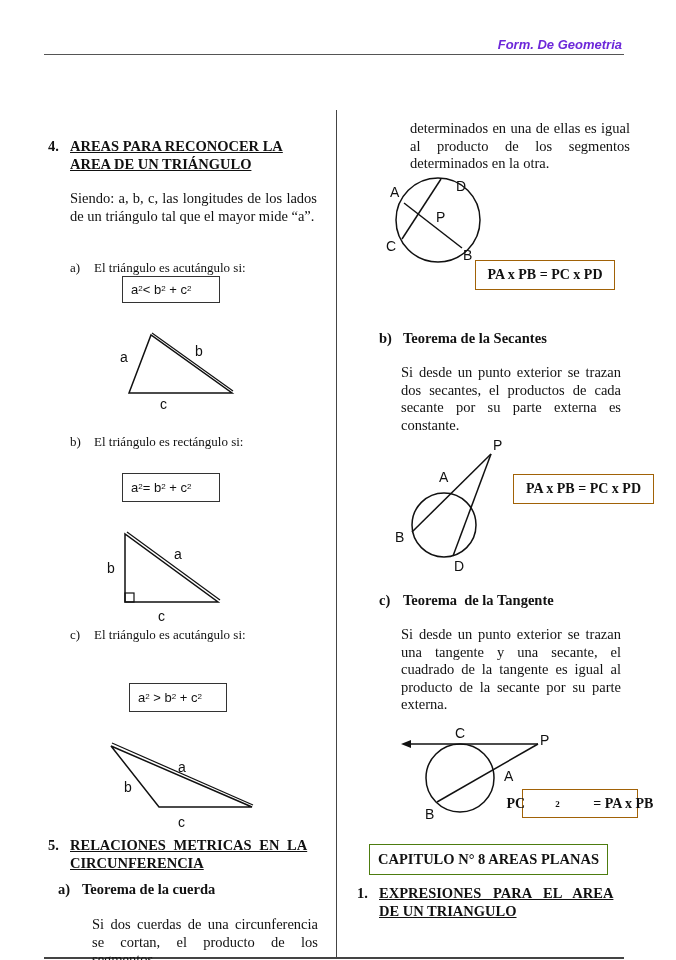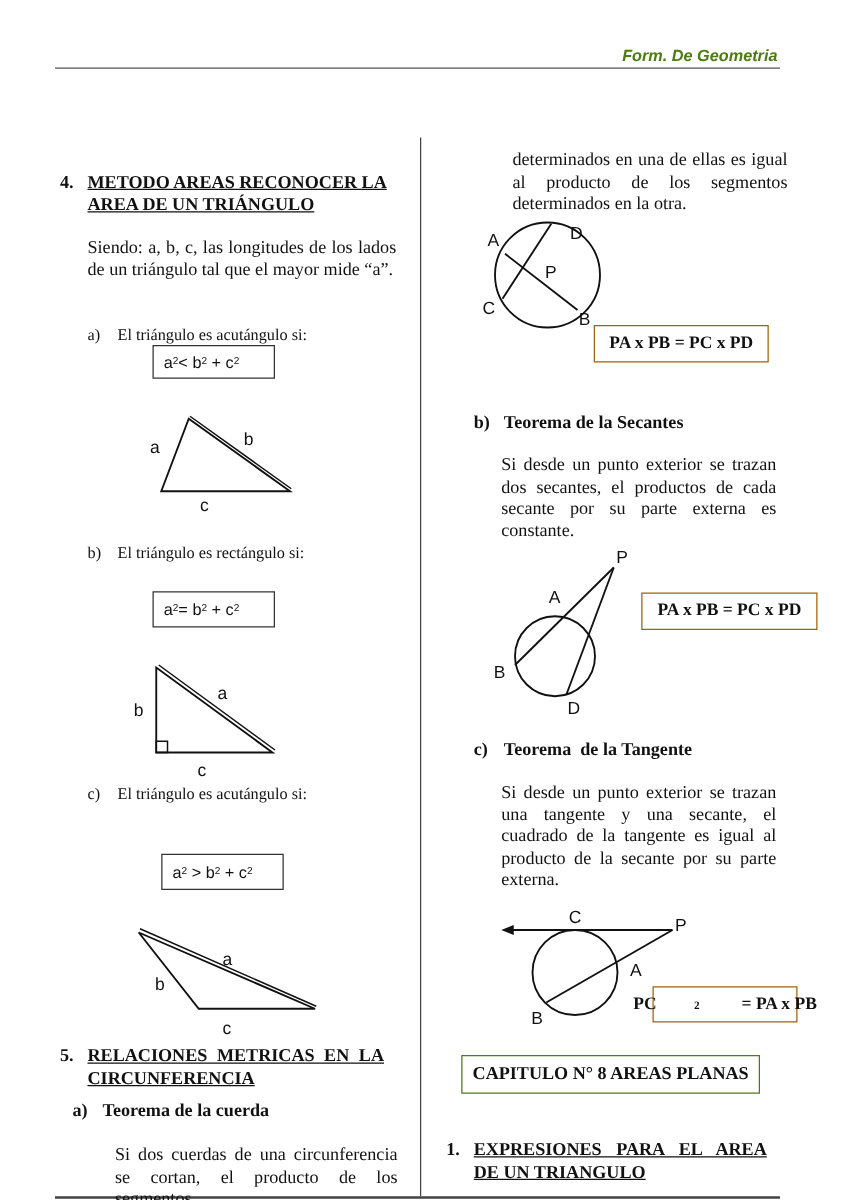--- a/index.html
+++ b/index.html
@@ -1,18 +1,18 @@
 <!DOCTYPE html>
 <html><head>
 <meta charset="utf-8">
 <style>
   html, body { margin:0; padding:0; background:#ffffff; }
   body { width:676px; height:960px; position:relative; overflow:hidden; color:#111; font-family:"Liberation Serif", serif; }
   .abs { position:absolute; }
-  .header-title { right:54px; top:37px; font-family:"Liberation Sans", sans-serif; font-style:italic; font-weight:bold; font-size:13px; color:#4d7c0f; }
+  .header-title { right:54px; top:37px; font-family:"Liberation Sans", sans-serif; font-style:italic; font-weight:bold; font-size:13px; color:#6d28d9; }
   .hr-top { left:44px; top:54px; width:580px; height:1px; background:#555; }
   .hr-bottom { left:44px; top:957px; width:580px; height:2px; background:#444; }
   .vr { left:336px; top:110px; width:1px; height:847px; background:#444; }
   .sec-title { font-weight:bold; font-size:14.5px; line-height:18px; }
   .sec-title .num { display:inline-block; width:22px; }
   .u { text-decoration:underline; }
   .body-txt { font-size:14.5px; line-height:17.5px; text-align:justify; }
   .item { font-size:13px; line-height:18px; }
   .item .lbl { display:inline-block; width:24px; }
   .sub-title { font-weight:bold; font-size:14.5px; }
@@ -26,21 +26,21 @@
 </style>
 </head>
 <body>
 
 <div class="abs header-title">Form.  De Geometria</div>
 <div class="abs hr-top"></div>
 <div class="abs vr"></div>
 <div class="abs hr-bottom"></div>
 
 <div class="abs sec-title" style="left:48px; top:137px; width:270px;">
-  <span class="num">4.</span><span class="u">METODO AREAS RECONOCER LA</span><br>
+  <span class="num">4.</span><span class="u">AREAS PARA RECONOCER LA</span><br>
   <span class="num"></span><span class="u">AREA DE UN TRIÁNGULO</span>
 </div>
 
 <div class="abs body-txt" style="left:70px; top:190px; width:247px;">Siendo: a, b, c, las longitudes de los lados de un triángulo tal que el mayor mide “a”.</div>
 
 <div class="abs item" style="left:70px; top:259px;">
   <span class="lbl">a)</span><span>El triángulo es acutángulo si:</span>
 </div>
 <div class="abs fbox" style="left:122px; top:276px; width:98px; height:27px;">
   <span>a</span><sup>2</sup><span>&lt;</span>&nbsp;<span>b</span><sup>2</sup>&nbsp;+&nbsp;<span>c</span><sup>2</sup>
@@ -140,16 +140,16 @@
   <text x="35" y="99">B</text>
 </svg>
 <div class="abs fbox2" style="left:522px; top:789px; width:116px; height:29px;gap:30px;">
   <span>PC</span>
     <sup>2</sup>
     <span style="white-space:pre;"> = PA x PB</span>
 </div>
 
 <div class="abs chap-box" style="left:369px; top:844px; width:239px; height:31px;">CAPITULO N° 8 AREAS PLANAS</div>
 
-<div class="abs sec-title" style="left:357px; top:911px; width:264px;">
+<div class="abs sec-title" style="left:357px; top:884px; width:264px;">
   <span class="num">1.</span><span class="u" style="word-spacing:8px;">EXPRESIONES PARA EL AREA</span><br>
   <span class="num"></span><span class="u">DE UN TRIANGULO</span>
 </div>
 
 </body></html>

